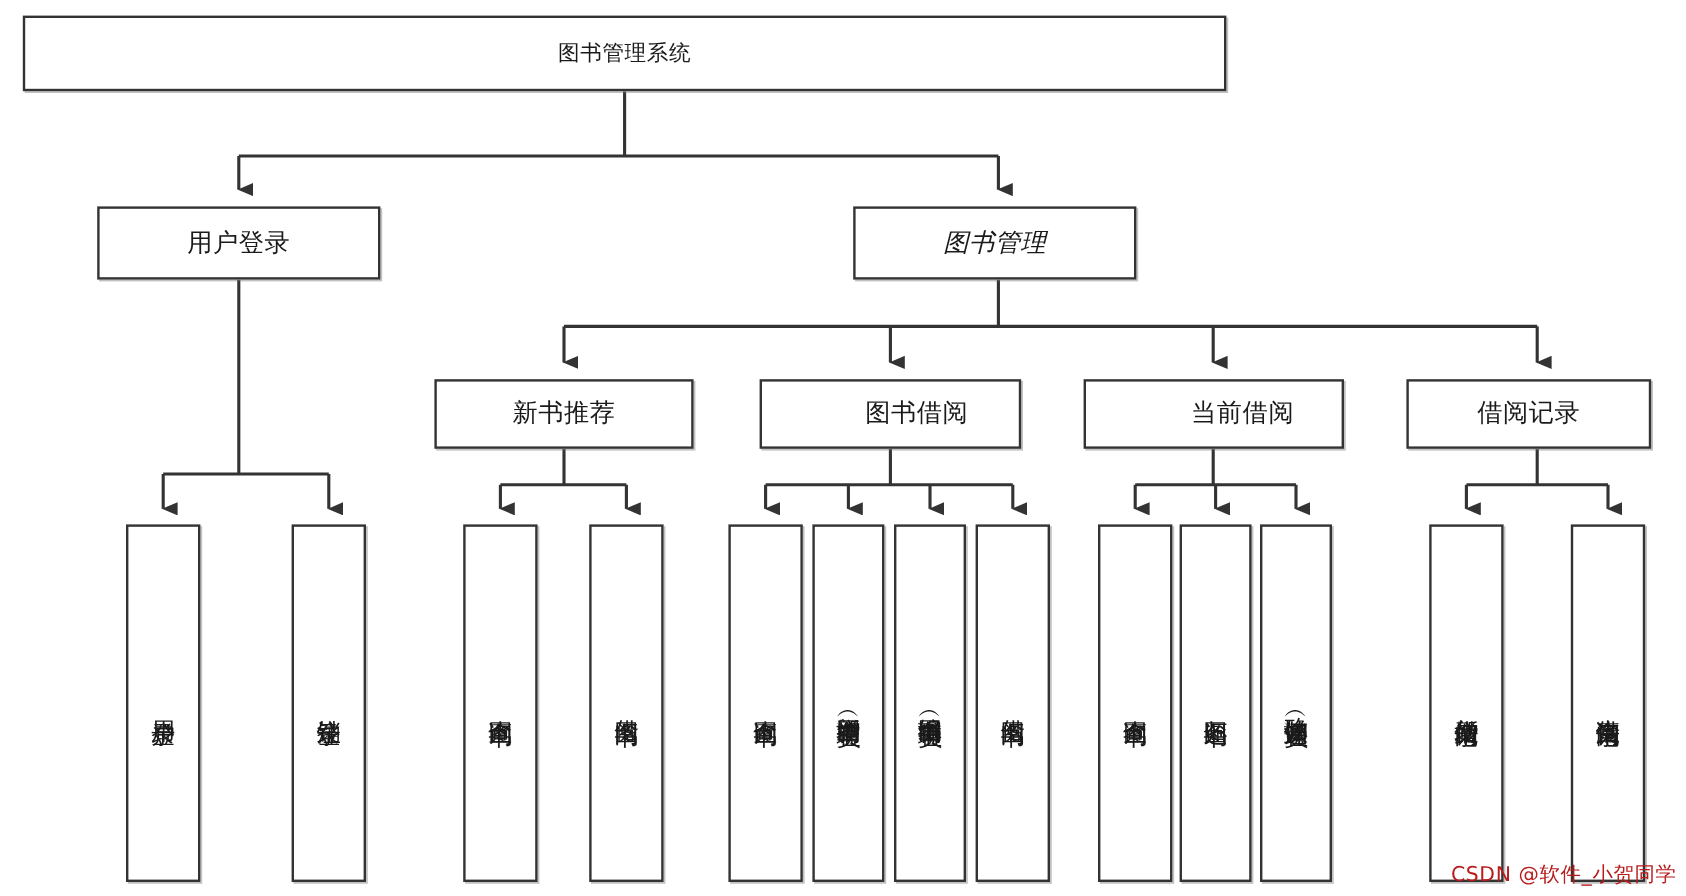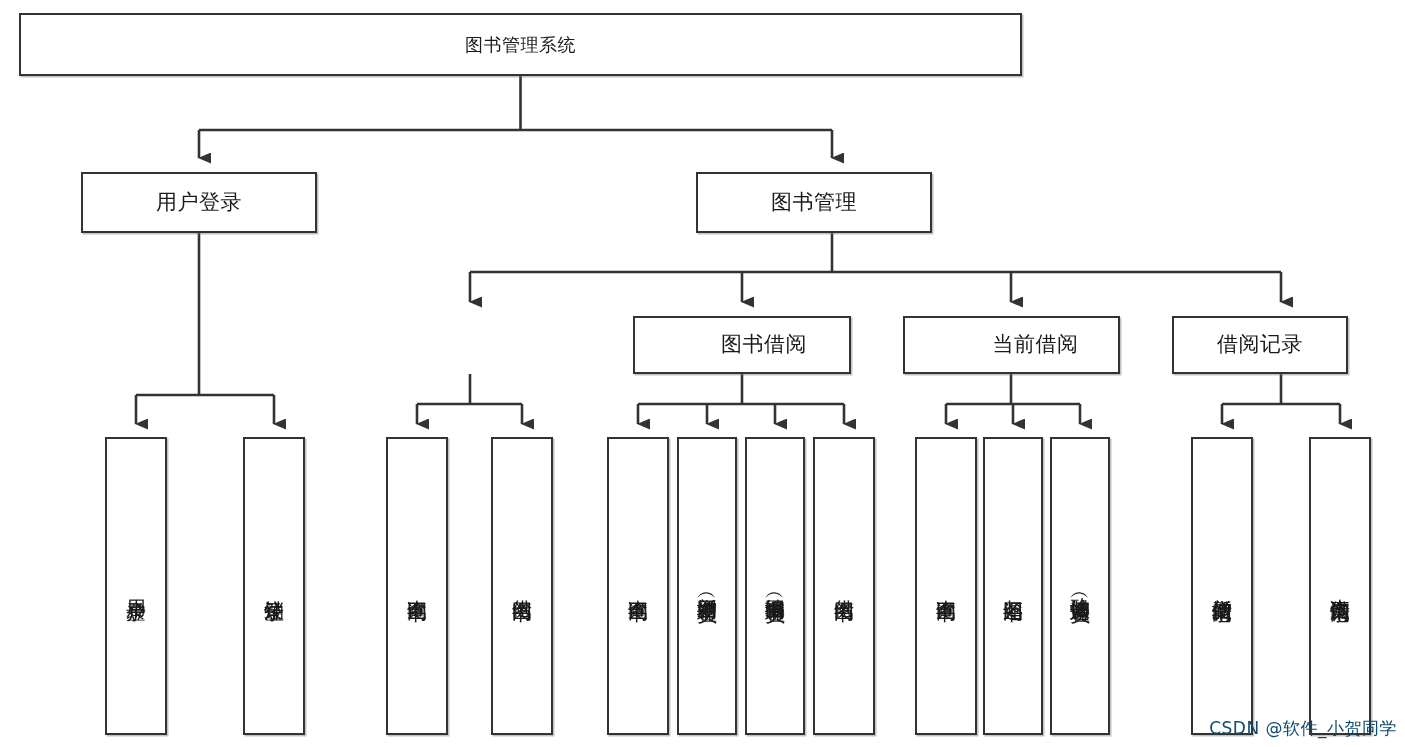--- a/index.html
+++ b/index.html
@@ -52,21 +52,21 @@
     text-align: center;
   }
   .node-root {
     font-size: 18px;
   }
   #watermark {
     position: absolute;
     right: 8px;
     bottom: 7px;
     font-size: 17px;
-    color: #0c4a6e;
+    color: #b91c1c;
     white-space: nowrap;
     letter-spacing: 0.5px;
   }
 </style>
 </head>
 <body>
 
 <div id="diagram-root">
 
   <svg id="connector-layer" viewBox="0 0 1405 747" xmlns="http://www.w3.org/2000/svg">
@@ -115,25 +115,26 @@
       <path d="M 1281 374 L 1281 404"></path>
       <path d="M 1222 404 L 1340 404"></path>
       <path d="M 1222 404 L 1222 424" marker-end="url(#arrowhead)"></path>
       <path d="M 1340 404 L 1340 424" marker-end="url(#arrowhead)"></path>
     </g>
   </svg>
 
   <div class="node node-h node-root" style="left:19px; top:13px; width:1003px; height:63px;">图书管理系统</div>
 
   <div class="node node-h" style="left:81px; top:172px; width:236px; height:61px;">用户登录</div>
-  <div class="node node-h" style="left:696px; top:172px; width:236px; height:61px;">图书管理</div>
+  <div class="node node-h" style="left:711px; top:172px; width:236px; height:61px;font-style:italic;">图书管理</div>
 
+  <div class="node node-h" style="left:362px; top:316px; width:216px; height:58px;">新书推荐</div>
   <div class="node node-h" style="left:633px; top:316px; width:218px; height:58px;padding-left:44px;">图书借阅</div>
   <div class="node node-h" style="left:903px; top:316px; width:217px; height:58px;padding-left:48px;">当前借阅</div>
-  <div class="node node-h" style="left:1172px; top:316px; width:176px; height:58px;">借阅记录</div>
+  <div class="node node-h" style="left:1172px; top:316px; width:204px; height:58px;">借阅记录</div>
 
   <div class="node node-v" style="left:105px; top:437px; width:62px; height:298px;">用户登录</div>
   <div class="node node-v" style="left:243px; top:437px; width:62px; height:298px;">注销登录</div>
 
   <div class="node node-v" style="left:386px; top:437px; width:62px; height:298px;">查询图书</div>
   <div class="node node-v" style="left:491px; top:437px; width:62px; height:298px;">借阅图书</div>
 
   <div class="node node-v" style="left:607px; top:437px; width:62px; height:298px;">查询图书</div>
   <div class="node node-v" style="left:677px; top:437px; width:60px; height:298px;">新增图书（管理员）</div>
   <div class="node node-v" style="left:745px; top:437px; width:60px; height:298px;">编辑图书（管理员）</div>

